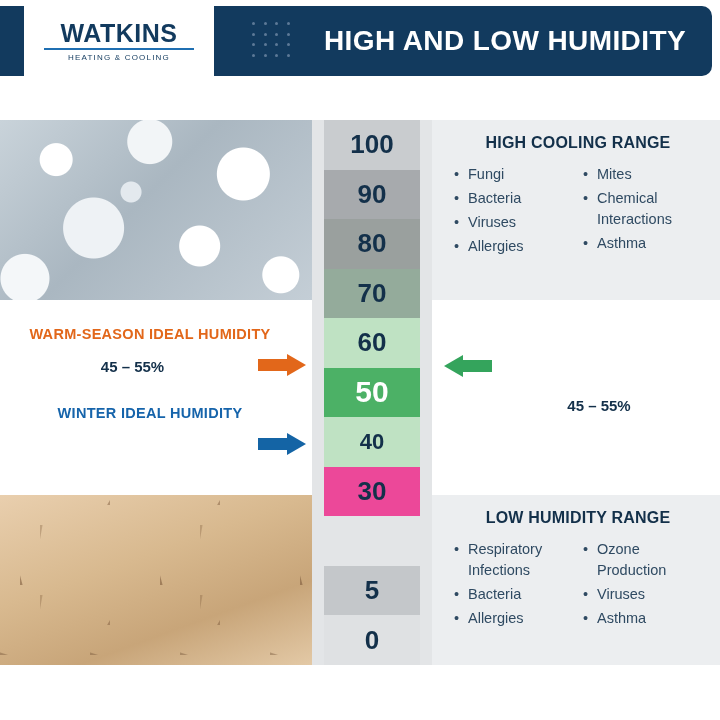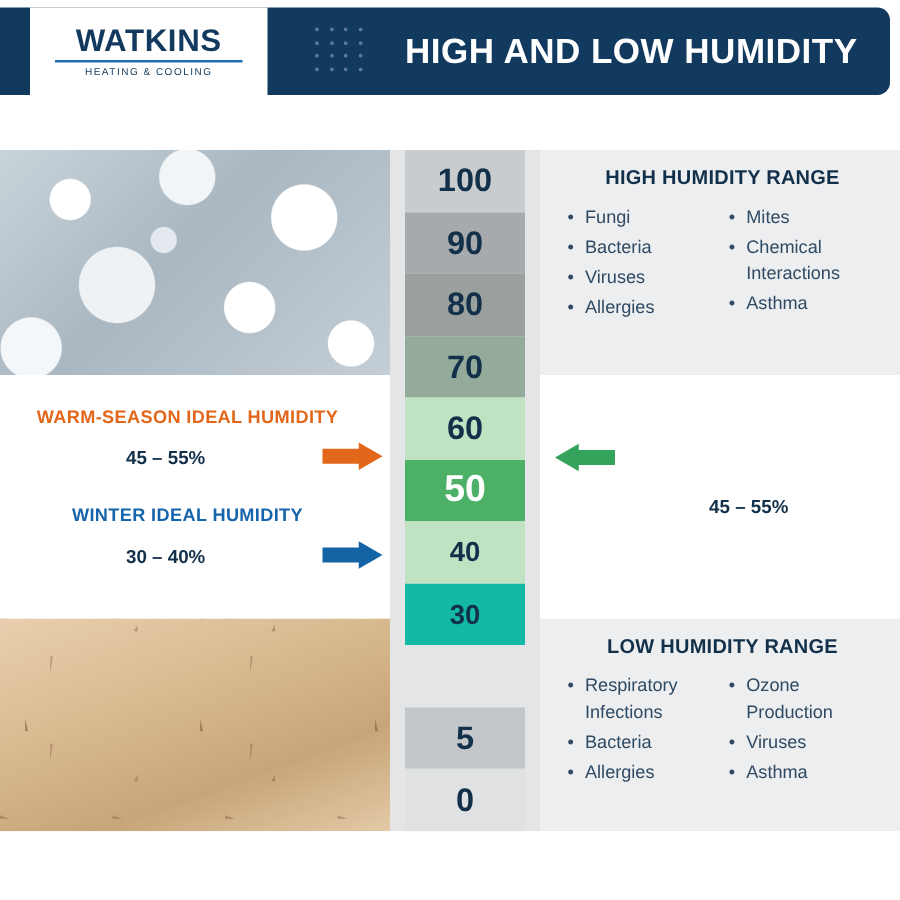--- a/index.html
+++ b/index.html
@@ -374,34 +374,34 @@
           </div>
           <div class="tick" style="top: 198.182px; height: 49.5455px; background: rgb(191, 226, 195); font-size: 26px;">
             <span>60</span>
           </div>
           <div class="tick" style="top: 247.727px; height: 49.5455px; background: rgb(76, 177, 102); font-size: 30px; color: rgb(255, 255, 255); border: 0px;">
             <span>50</span>
           </div>
           <div class="tick" style="top: 297.273px; height: 49.5455px; background: rgb(191, 226, 195); font-size: 22px;">
             <span>40</span>
           </div>
-          <div class="tick" style="top: 346.818px; height: 49.5455px; background: #14b8a6; font-size: 22px;">
+          <div class="tick" style="top: 346.818px; height: 49.5455px; background: #ec4899; font-size: 26px;">
             <span>30</span>
           </div>
           <div class="tick" style="top: 445.909px; height: 49.5455px; background: rgb(196, 199, 202); font-size: 26px;">
             <span>5</span>
           </div>
           <div class="tick" style="top: 495.455px; height: 49.5455px; background: rgb(223, 225, 227); font-size: 26px;">
             <span>0</span>
           </div>
         </div>
     </div>
 
     <div class="info info-high">
-      <h3>HIGH HUMIDITY RANGE</h3>
+      <h3>HIGH COOLING RANGE</h3>
       <div class="cols">
         <ul id="high-left">
             <li>Fungi</li>
             <li>Bacteria</li>
             <li>Viruses</li>
             <li>Allergies</li>
           </ul>
         <ul id="high-right">
             <li>Mites</li>
             <li>Chemical Interactions</li>
@@ -427,21 +427,20 @@
     </div>
 
     <div class="callouts">
       <div class="callout-label warm-title">WARM-SEASON IDEAL HUMIDITY</div>
       <div class="callout-label warm-value">45 – 55%</div>
       <div class="arrow-right warm-arrow">
         <span class="shaft"></span>
           <span class="head"></span>
       </div>
       <div class="callout-label winter-title">WINTER IDEAL HUMIDITY</div>
-      <div class="callout-label winter-value">30 – 40%</div>
       <div class="arrow-right winter-arrow">
         <span class="shaft"></span>
           <span class="head"></span>
       </div>
     </div>
 
     <div class="general">
       <div class="arrow-left">
         <span class="head"></span>
           <span class="shaft"></span>

